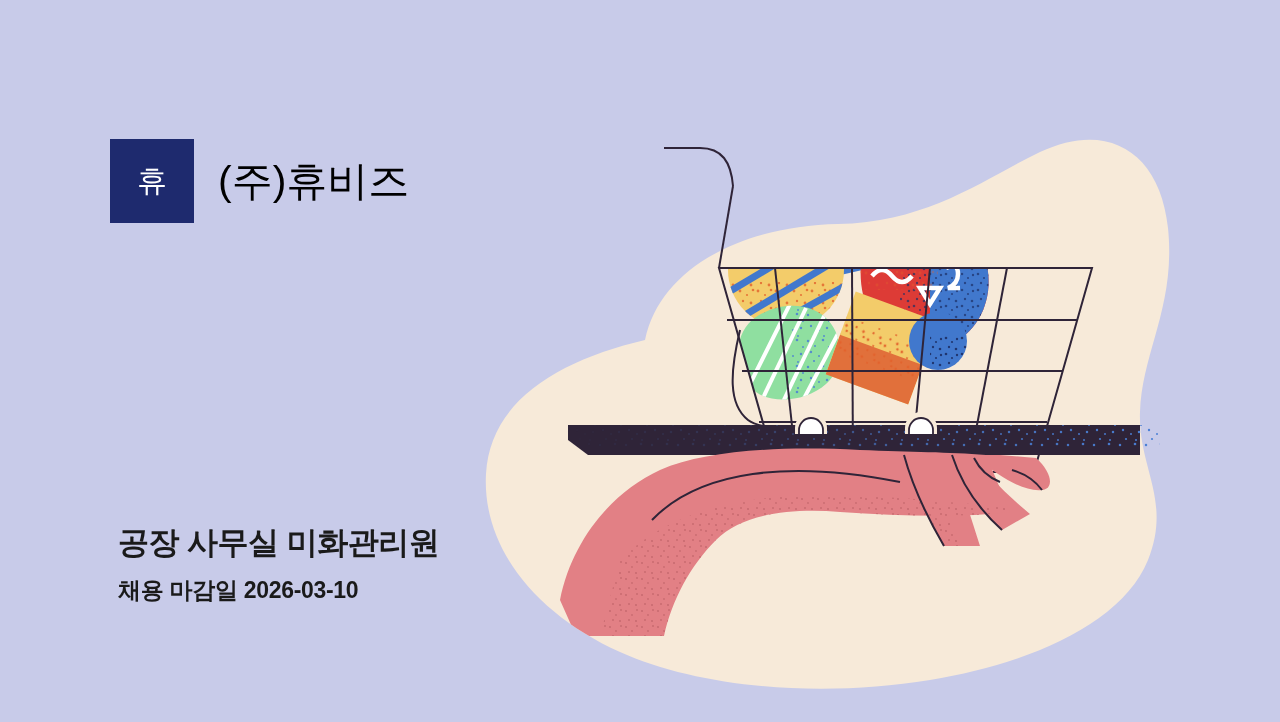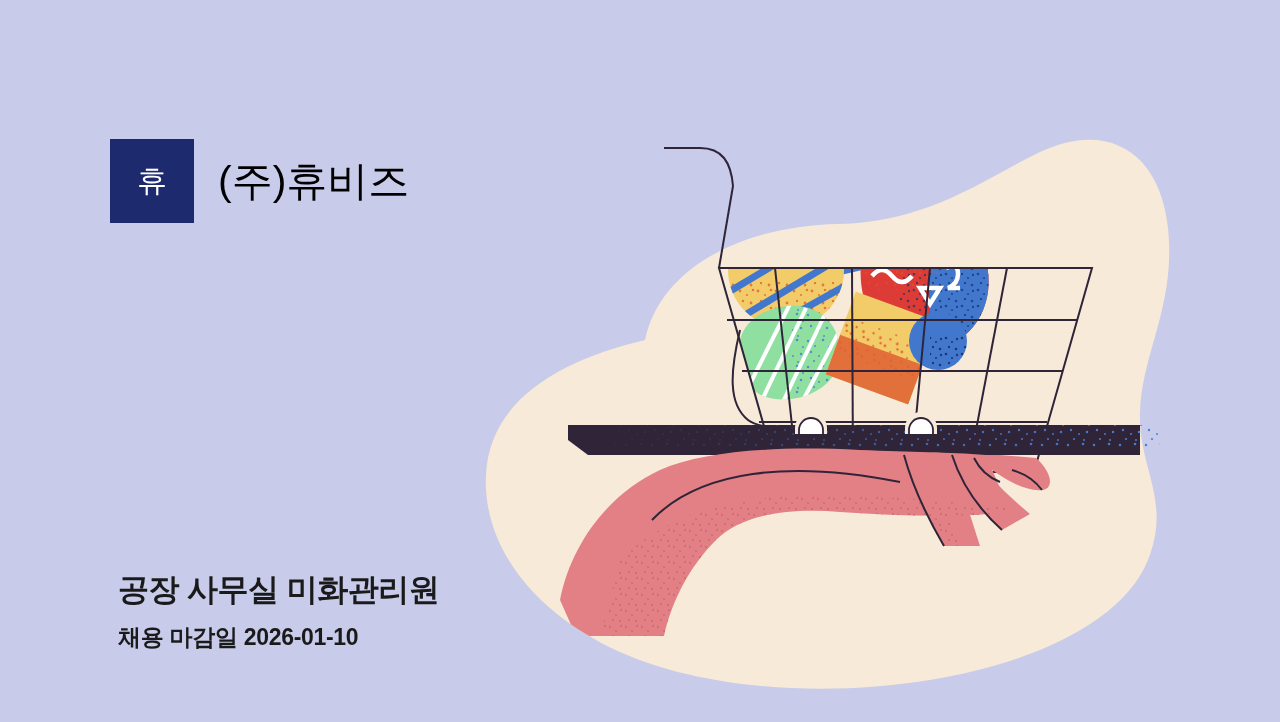--- a/index.html
+++ b/index.html
@@ -53,21 +53,20 @@
     line-height: 1;
     margin-left: 24px;
     white-space: nowrap;
   }
   
   .job-block {
     position: absolute;
     left: 118px;
     top: 524px;
     width: 420px;
-    margin-top: 47px;
   }
   .job-title {
     color: #1a1a1a;
     font-size: 31px;
     font-weight: bold;
     line-height: 1.25;
     white-space: nowrap;
     letter-spacing: -0.5px;
   }
   .job-deadline {
@@ -398,16 +397,16 @@
 
   <div class="company-row">
     <div class="logo-box">
       <span>휴</span>
     </div>
     <div class="company-name">(주)휴비즈</div>
   </div>
 
   <div class="job-block">
     <div class="job-title">공장 사무실 미화관리원</div>
-    <div class="job-deadline">채용 마감일  2026-01-10</div>
+    <div class="job-deadline">채용 마감일  2026-03-10</div>
   </div>
 
 </div>
 
 </body></html>

